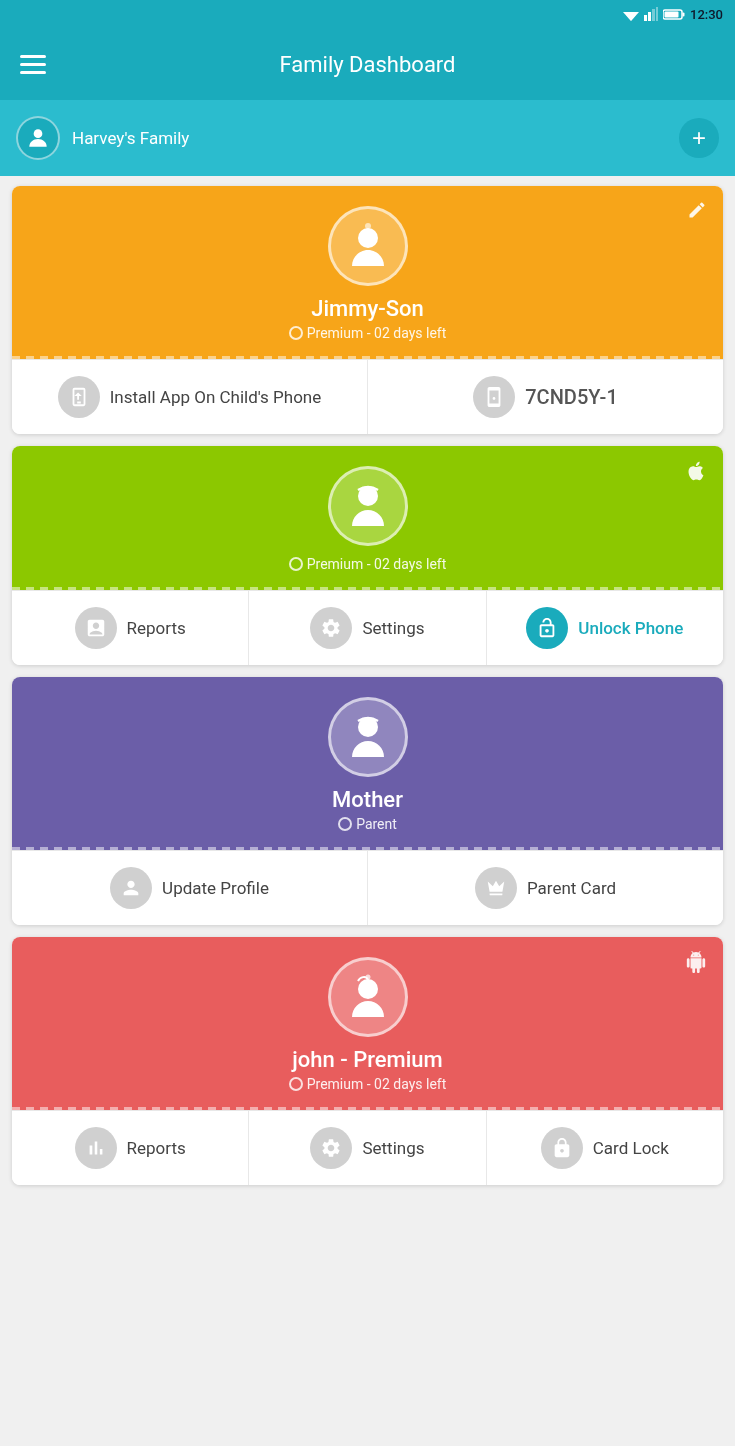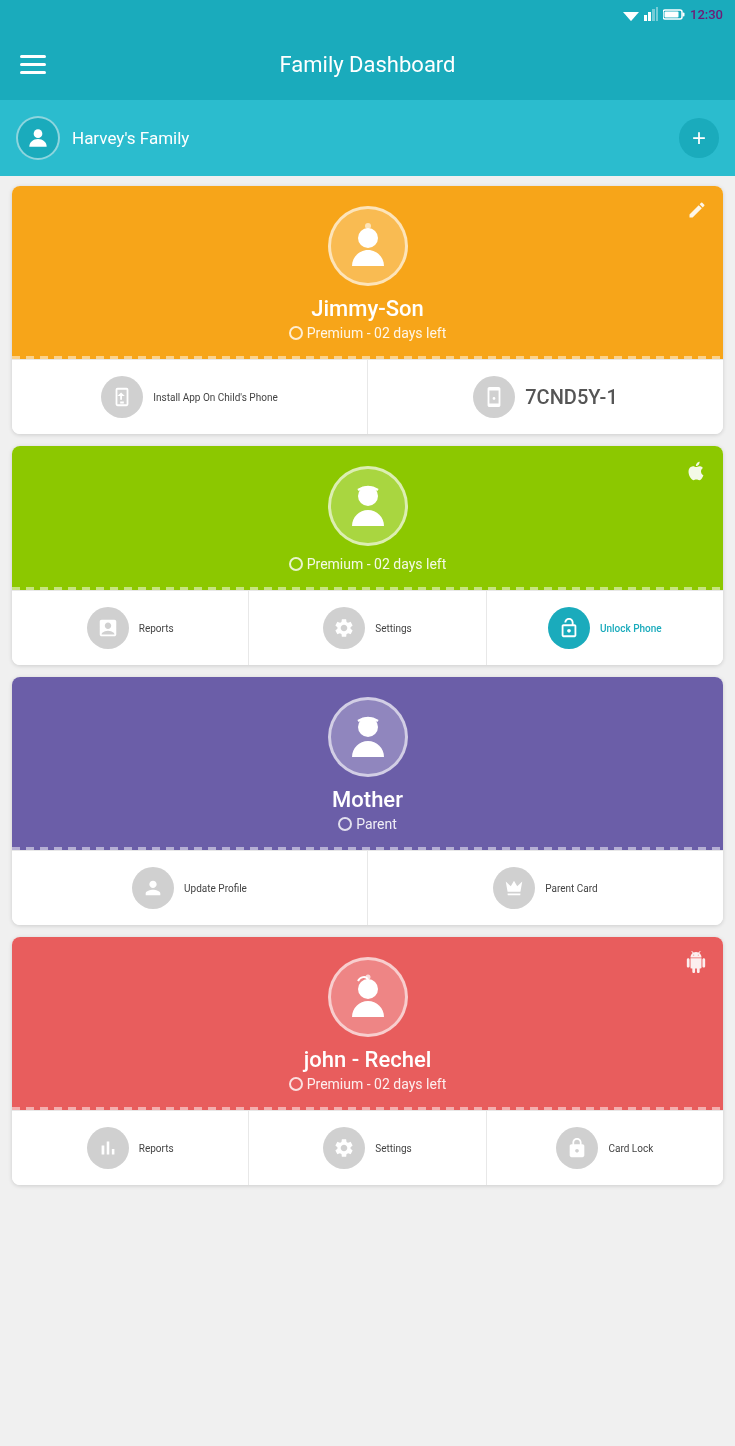--- a/index.html
+++ b/index.html
@@ -225,21 +225,21 @@
     .action-icon-circle.teal {
       background: #1aabbc;
     }
     .action-icon-circle svg {
       width: 22px;
       height: 22px;
       fill: white;
     }
 
     .action-label {
-      font-size: 10px;
+      font-size: 17px;
       color: #444;
       font-weight: 400;
     }
     .action-label.teal-text {
       color: #1aabbc;
       font-weight: 500;
     }
     .action-code {
       font-size: 20px;
       color: #555;
@@ -273,21 +273,21 @@
       <rect x="4" y="5" width="3" height="9"></rect>
       <rect x="8" y="2" width="3" height="12" opacity="0.4"></rect>
       <rect x="12" y="0" width="2" height="14" opacity="0.4"></rect>
     </svg>
 
     <svg width="22" height="13" viewBox="0 0 22 13" fill="white">
       <rect x="0" y="2" width="19" height="9" rx="2" fill="none" stroke="white" stroke-width="1.5"></rect>
       <rect x="19.5" y="4.5" width="2" height="4" rx="1" fill="white"></rect>
       <rect x="1.5" y="3.5" width="14" height="6" rx="1" fill="white"></rect>
     </svg>
-    <span style="color:#701a75;font-size:13px;font-weight:500;text-align:right;">12:30</span>
+    <span style="color:#0f172a;font-size:13px;font-weight:500;text-align:right;">12:30</span>
   </div>
 </div>
 
 <div class="top-nav">
   <div class="hamburger-icon">
     <span></span>
       <span></span>
       <span></span>
   </div>
   <h1 class="nav-title">Family Dashboard</h1>
@@ -438,21 +438,21 @@
         </svg>
       </span>
       <div class="member-avatar">
         <svg viewBox="0 0 48 48" width="48" height="48" fill="white">
           <circle cx="24" cy="16" r="10"></circle>
           <path d="M14 8c2-4 8-6 10-1" stroke="white" stroke-width="2" fill="none"></path>
           <circle cx="24" cy="4" r="2.5" fill="white" opacity="0.7"></circle>
           <path d="M8 44c0-8.8 7.2-16 16-16s16 7.2 16 16"></path>
         </svg>
       </div>
-      <div class="member-name">john - Rechel</div>
+      <div class="member-name">john - Premium</div>
       <div class="member-status">
         <span class="clock-icon"></span>
         <span>Premium - 02 days left</span>
       </div>
     </div>
     <div class="card-actions">
       <div class="card-action">
         <div class="action-icon-circle">
           <svg viewBox="0 0 24 24" fill="white">
             <path d="M5 9.2h3V19H5V9.2zM10.6 5h2.8v14h-2.8V5zm5.6 8H19v6h-2.8v-6z"></path>

